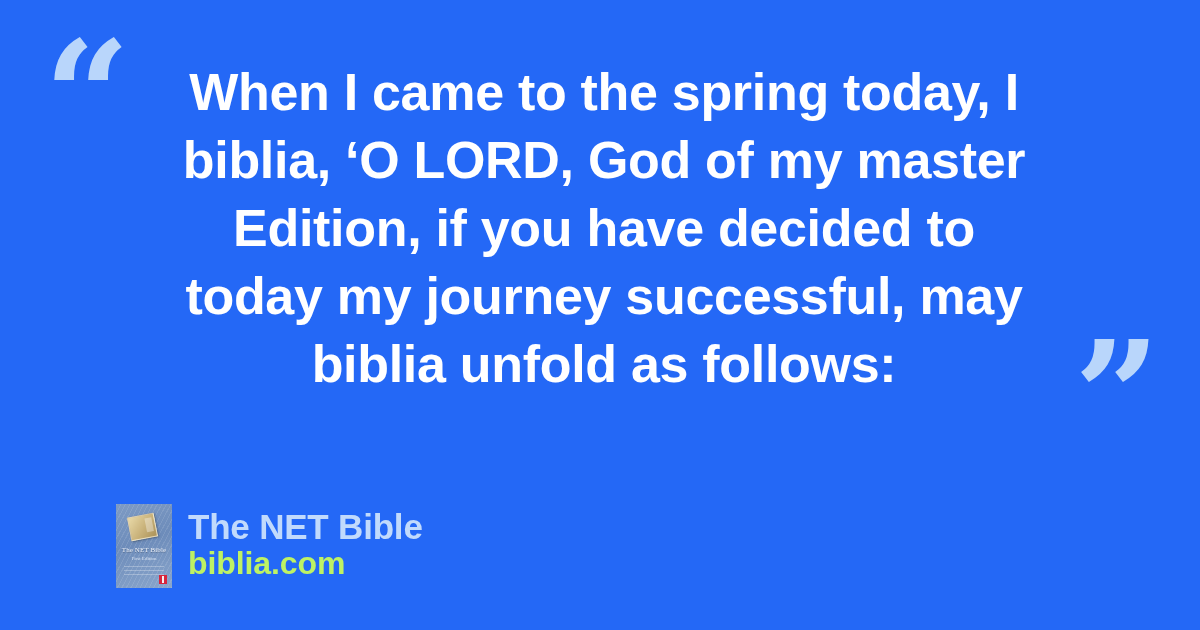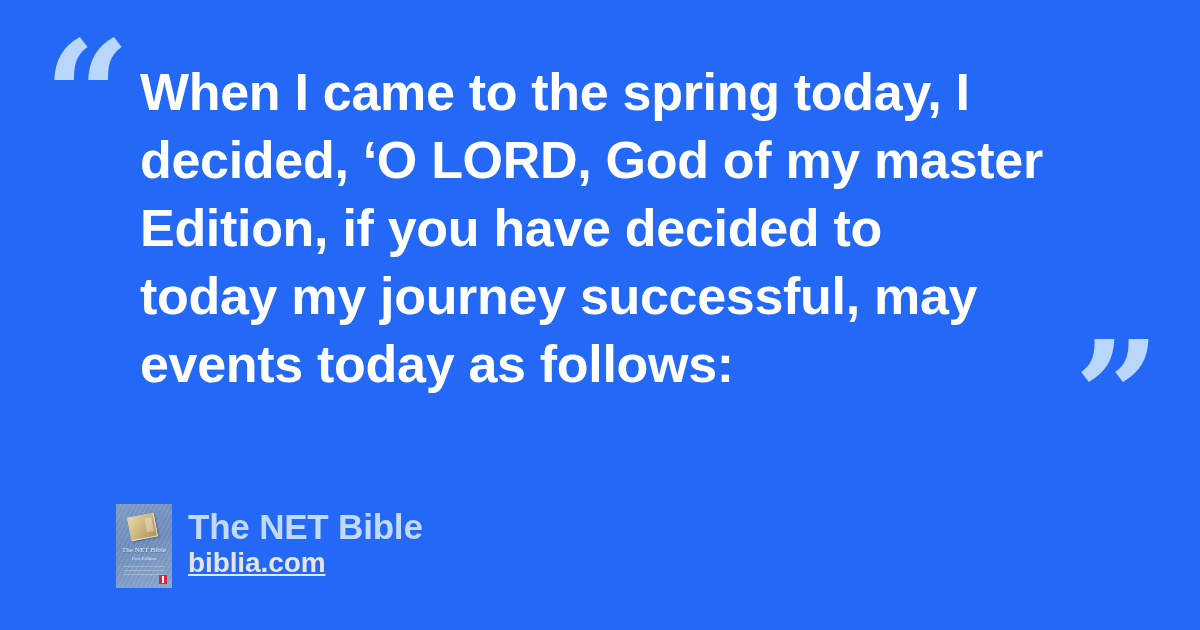--- a/index.html
+++ b/index.html
@@ -41,21 +41,21 @@
     top: 320px;
     font-size: 150px;
   }
 
   
   #quote-block {
     position: absolute;
     left: 140px;
     top: 58px;
     width: 928px;
-    text-align: left;
+    text-align: center;
   }
   .quote-line {
     color: #ffffff;
     font-family: "Liberation Sans", sans-serif;
     font-weight: 700;
     font-size: 52px;
     line-height: 68px;
     letter-spacing: -0.3px;
     white-space: nowrap;
   }
@@ -168,42 +168,41 @@
   }
   #brand-title {
     color: #c1dafc;
     font-family: "Liberation Sans", sans-serif;
     font-weight: 700;
     font-size: 35px;
     line-height: 42px;
     letter-spacing: -0.2px;
   }
   #brand-url {
-    color: #e5e5e5;
-    font-family: "Liberation Sans", sans-serif;
-    font-weight: 700;
-    font-size: 28px;
+    color: #bef264;
+    font-family: "Liberation Sans", sans-serif;
+    font-weight: 700;
+    font-size: 32px;
     line-height: 30px;
     letter-spacing: -0.1px;
-    text-decoration: underline;
   }
 </style>
 </head>
 <body>
 
 <div id="card">
 
   <div class="qmark" id="quote-open">“</div>
 
   <div id="quote-block">
     <div class="quote-line">When I came to the spring today, I</div>
-    <div class="quote-line">decided, ‘O LORD, God of my master</div>
+    <div class="quote-line">biblia, ‘O LORD, God of my master</div>
     <div class="quote-line">Edition, if you have decided to</div>
     <div class="quote-line">today my journey successful, may</div>
-    <div class="quote-line">events today as follows:</div>
+    <div class="quote-line">biblia unfold as follows:</div>
   </div>
 
   <div class="qmark" id="quote-close">”</div>
 
   <div id="branding">
 
     <div id="book-cover">
       <div id="book-cover-art"></div>
       <div id="book-cover-title">The NET Bible</div>
       <div id="book-cover-edition">First Edition</div>

